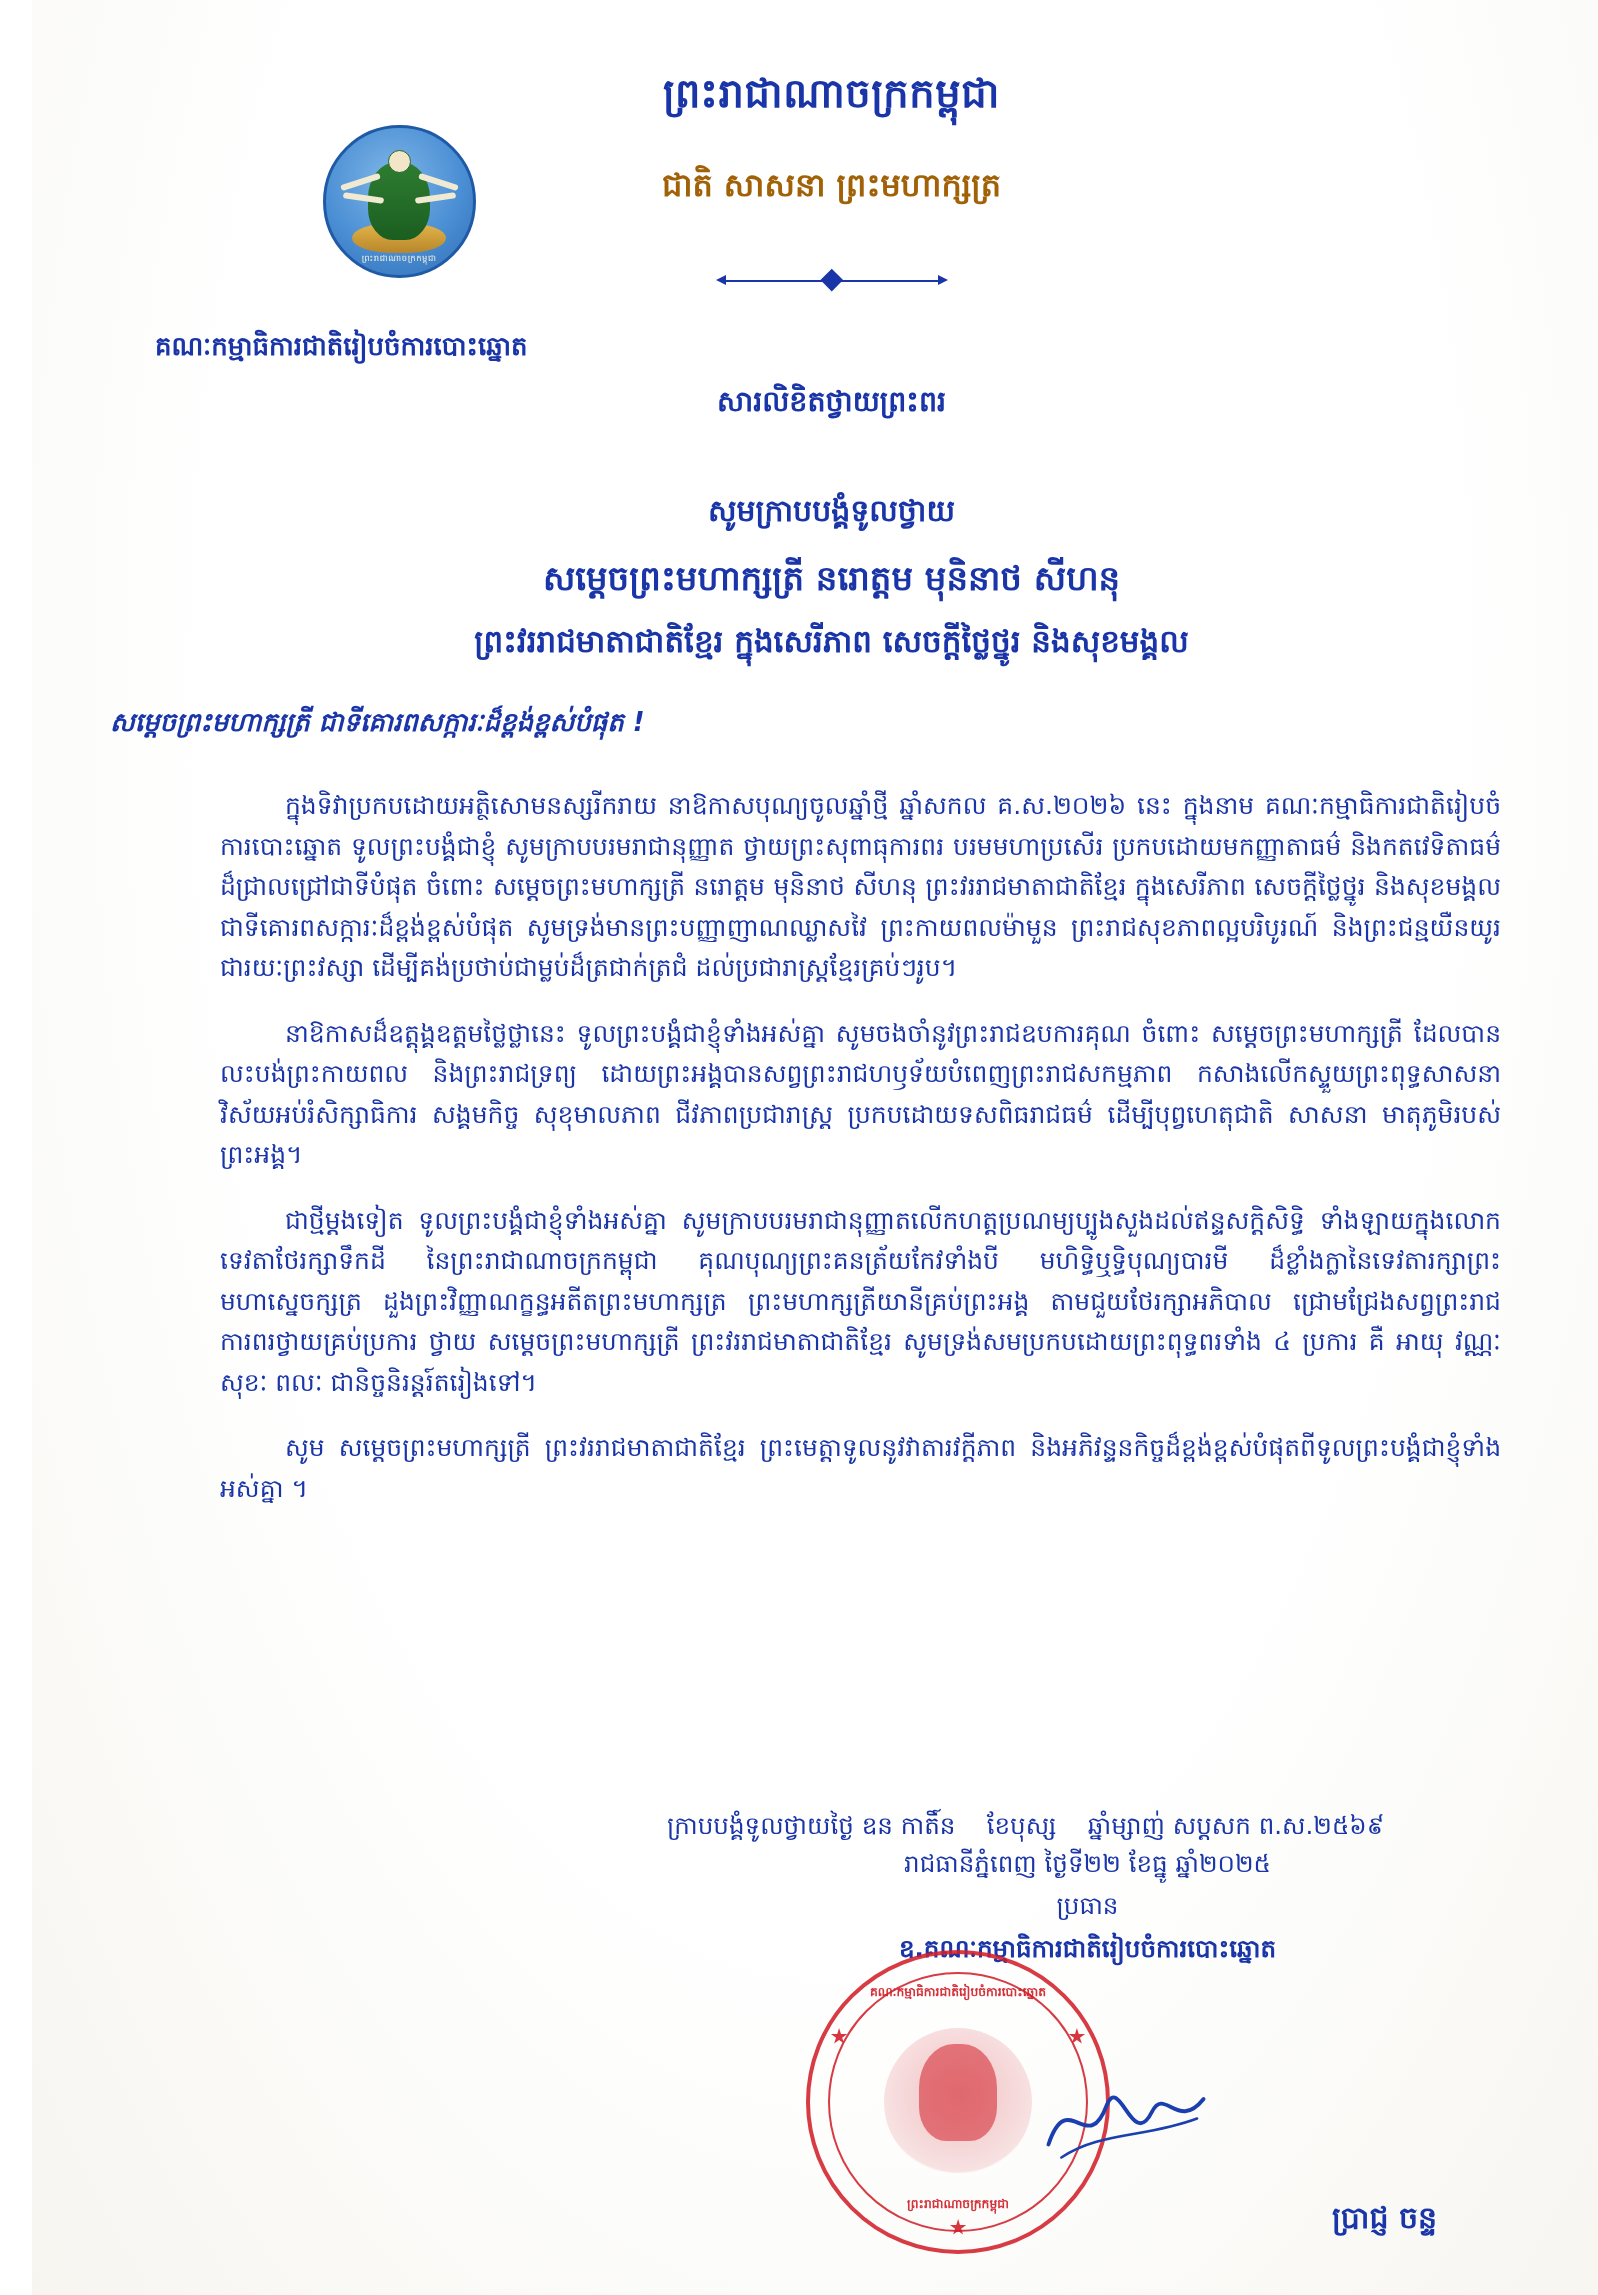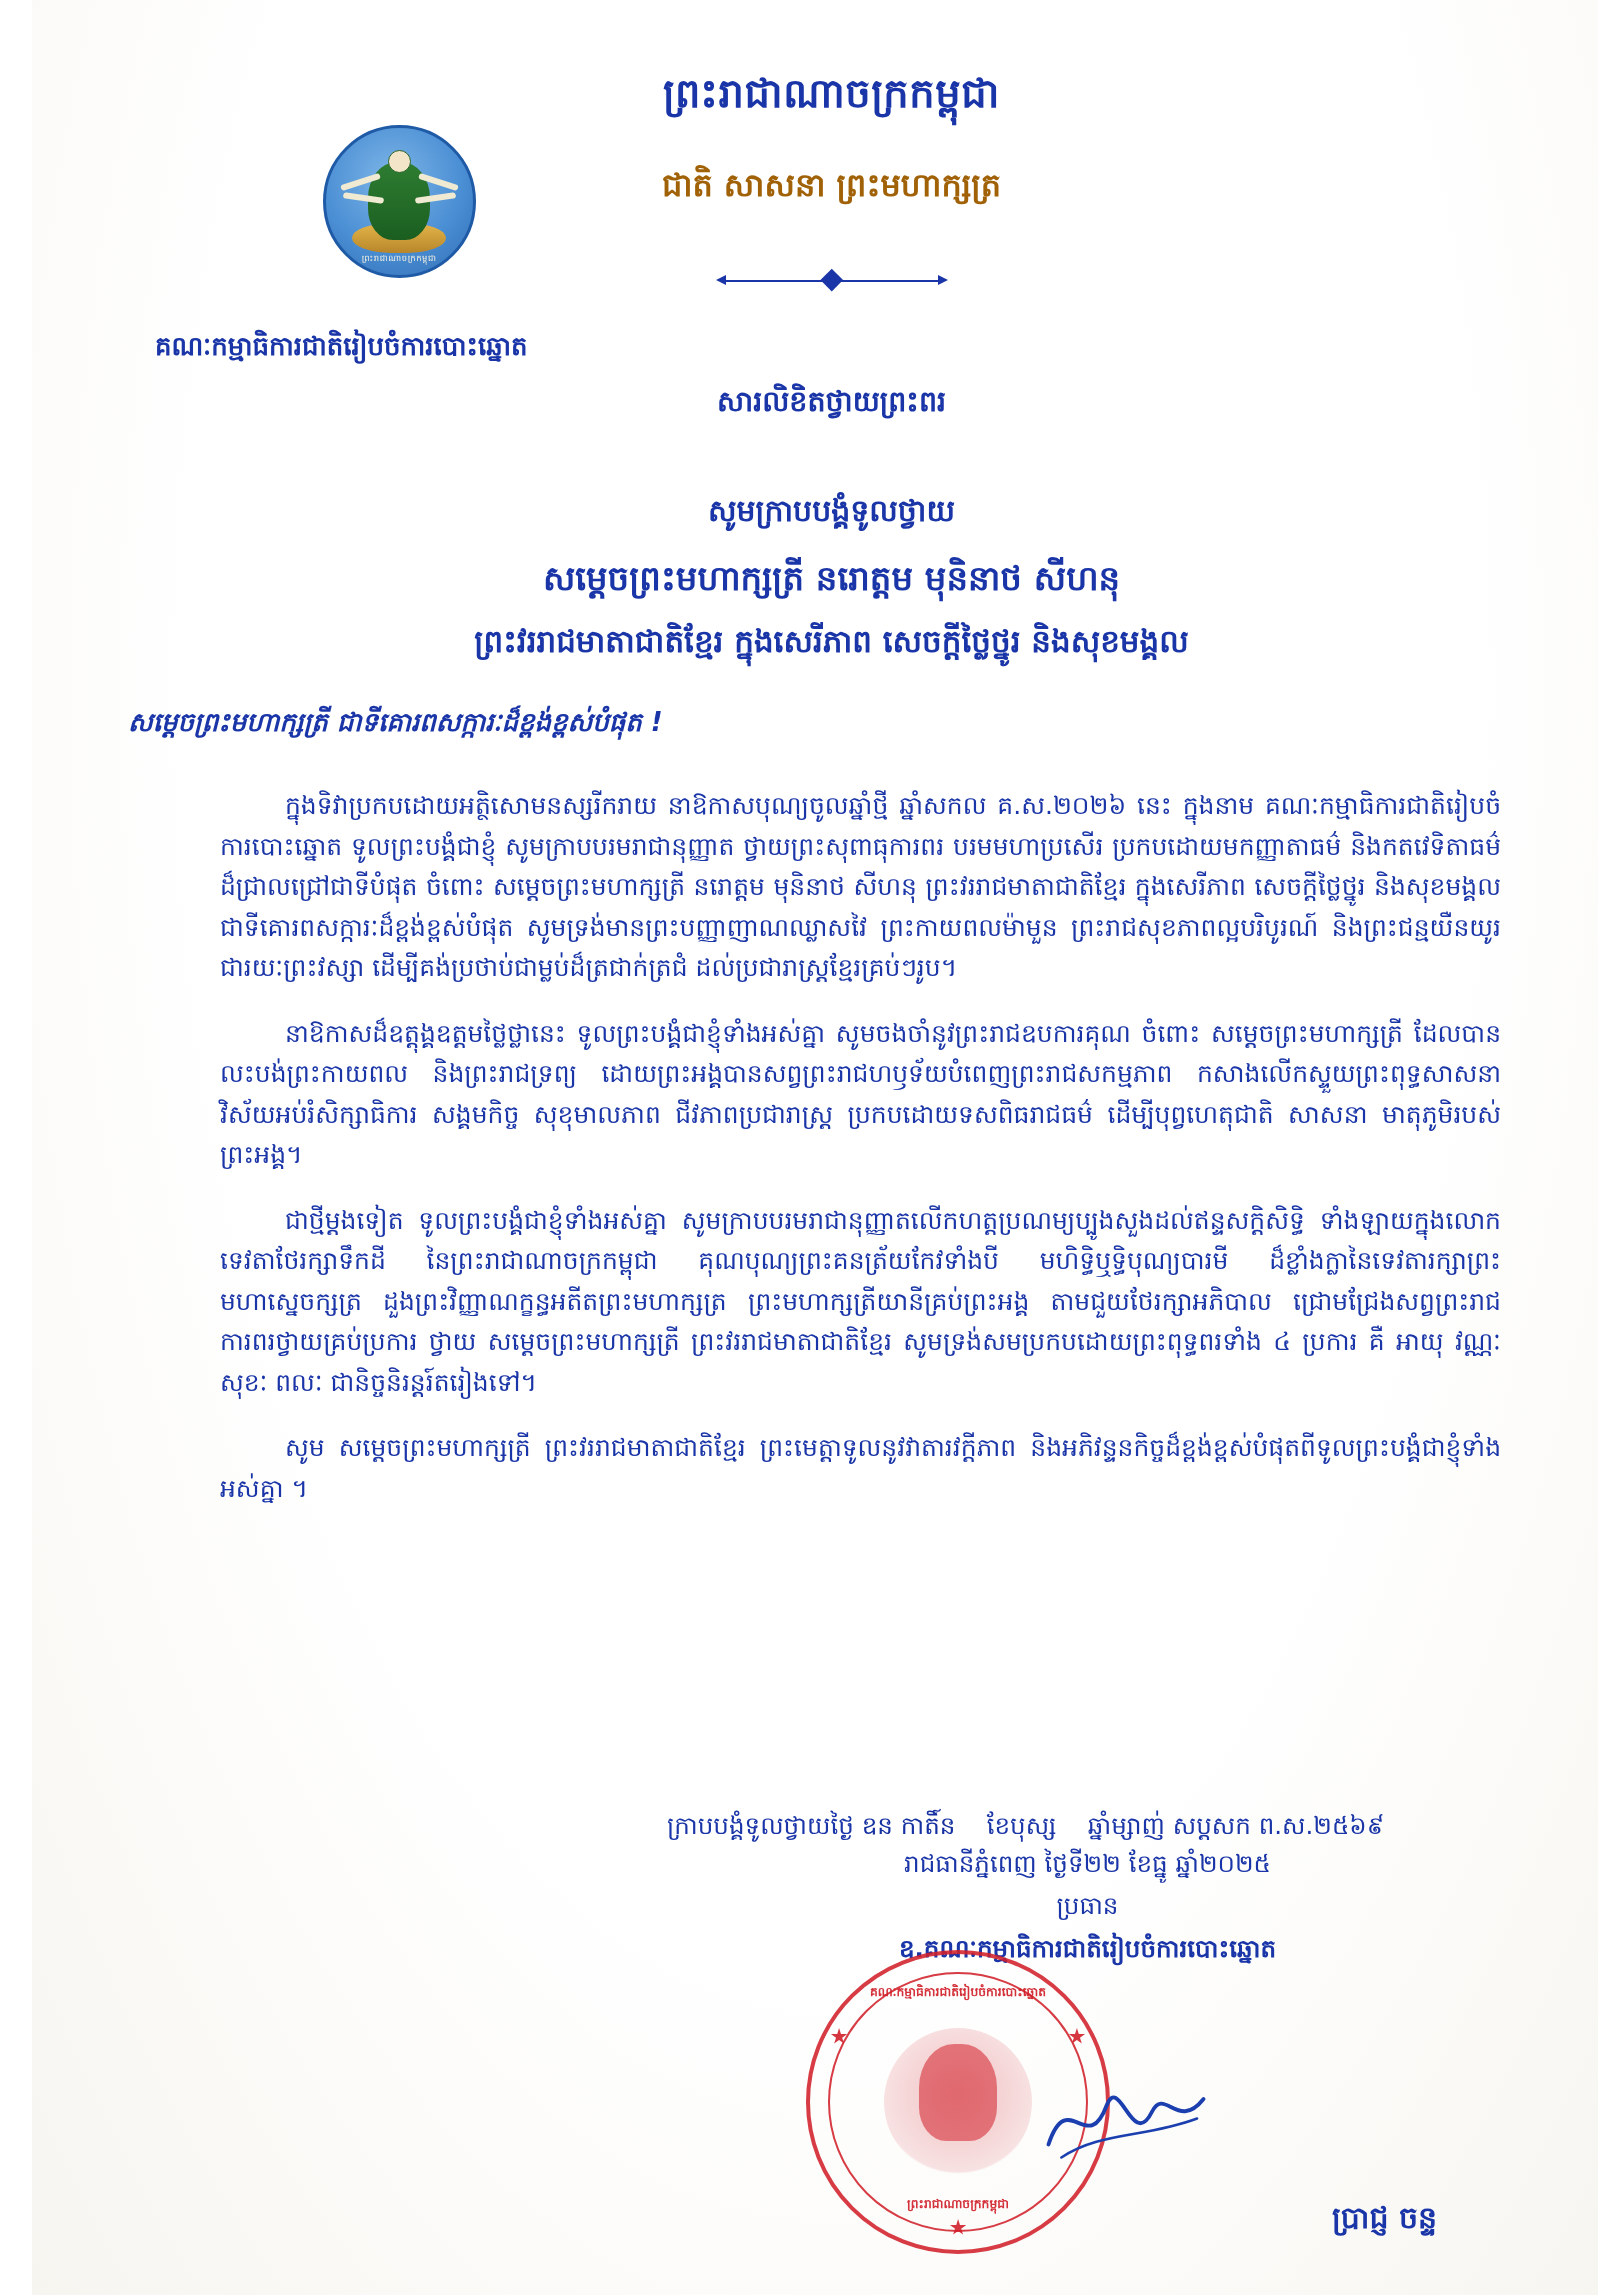--- a/index.html
+++ b/index.html
@@ -169,21 +169,21 @@
     color: #1a35a8;
     font-weight: bold;
   }
   .l-sarlikhit { top: 383px; font-size: 28.5px; }
   .l-somkrab   { top: 492px; font-size: 30px; }
   .l-king      { top: 557px; font-size: 34px; }
   .l-king2     { top: 622px; font-size: 31px; }
 
   .italic-line {
     position: absolute;
-    left: 96px;
+    left: 78px;
     top: 706px;
     font-size: 26px;
     font-style: italic;
     font-weight: bold;
     color: #1a35a8;
   }
 
   
   .body {
     position: absolute;

